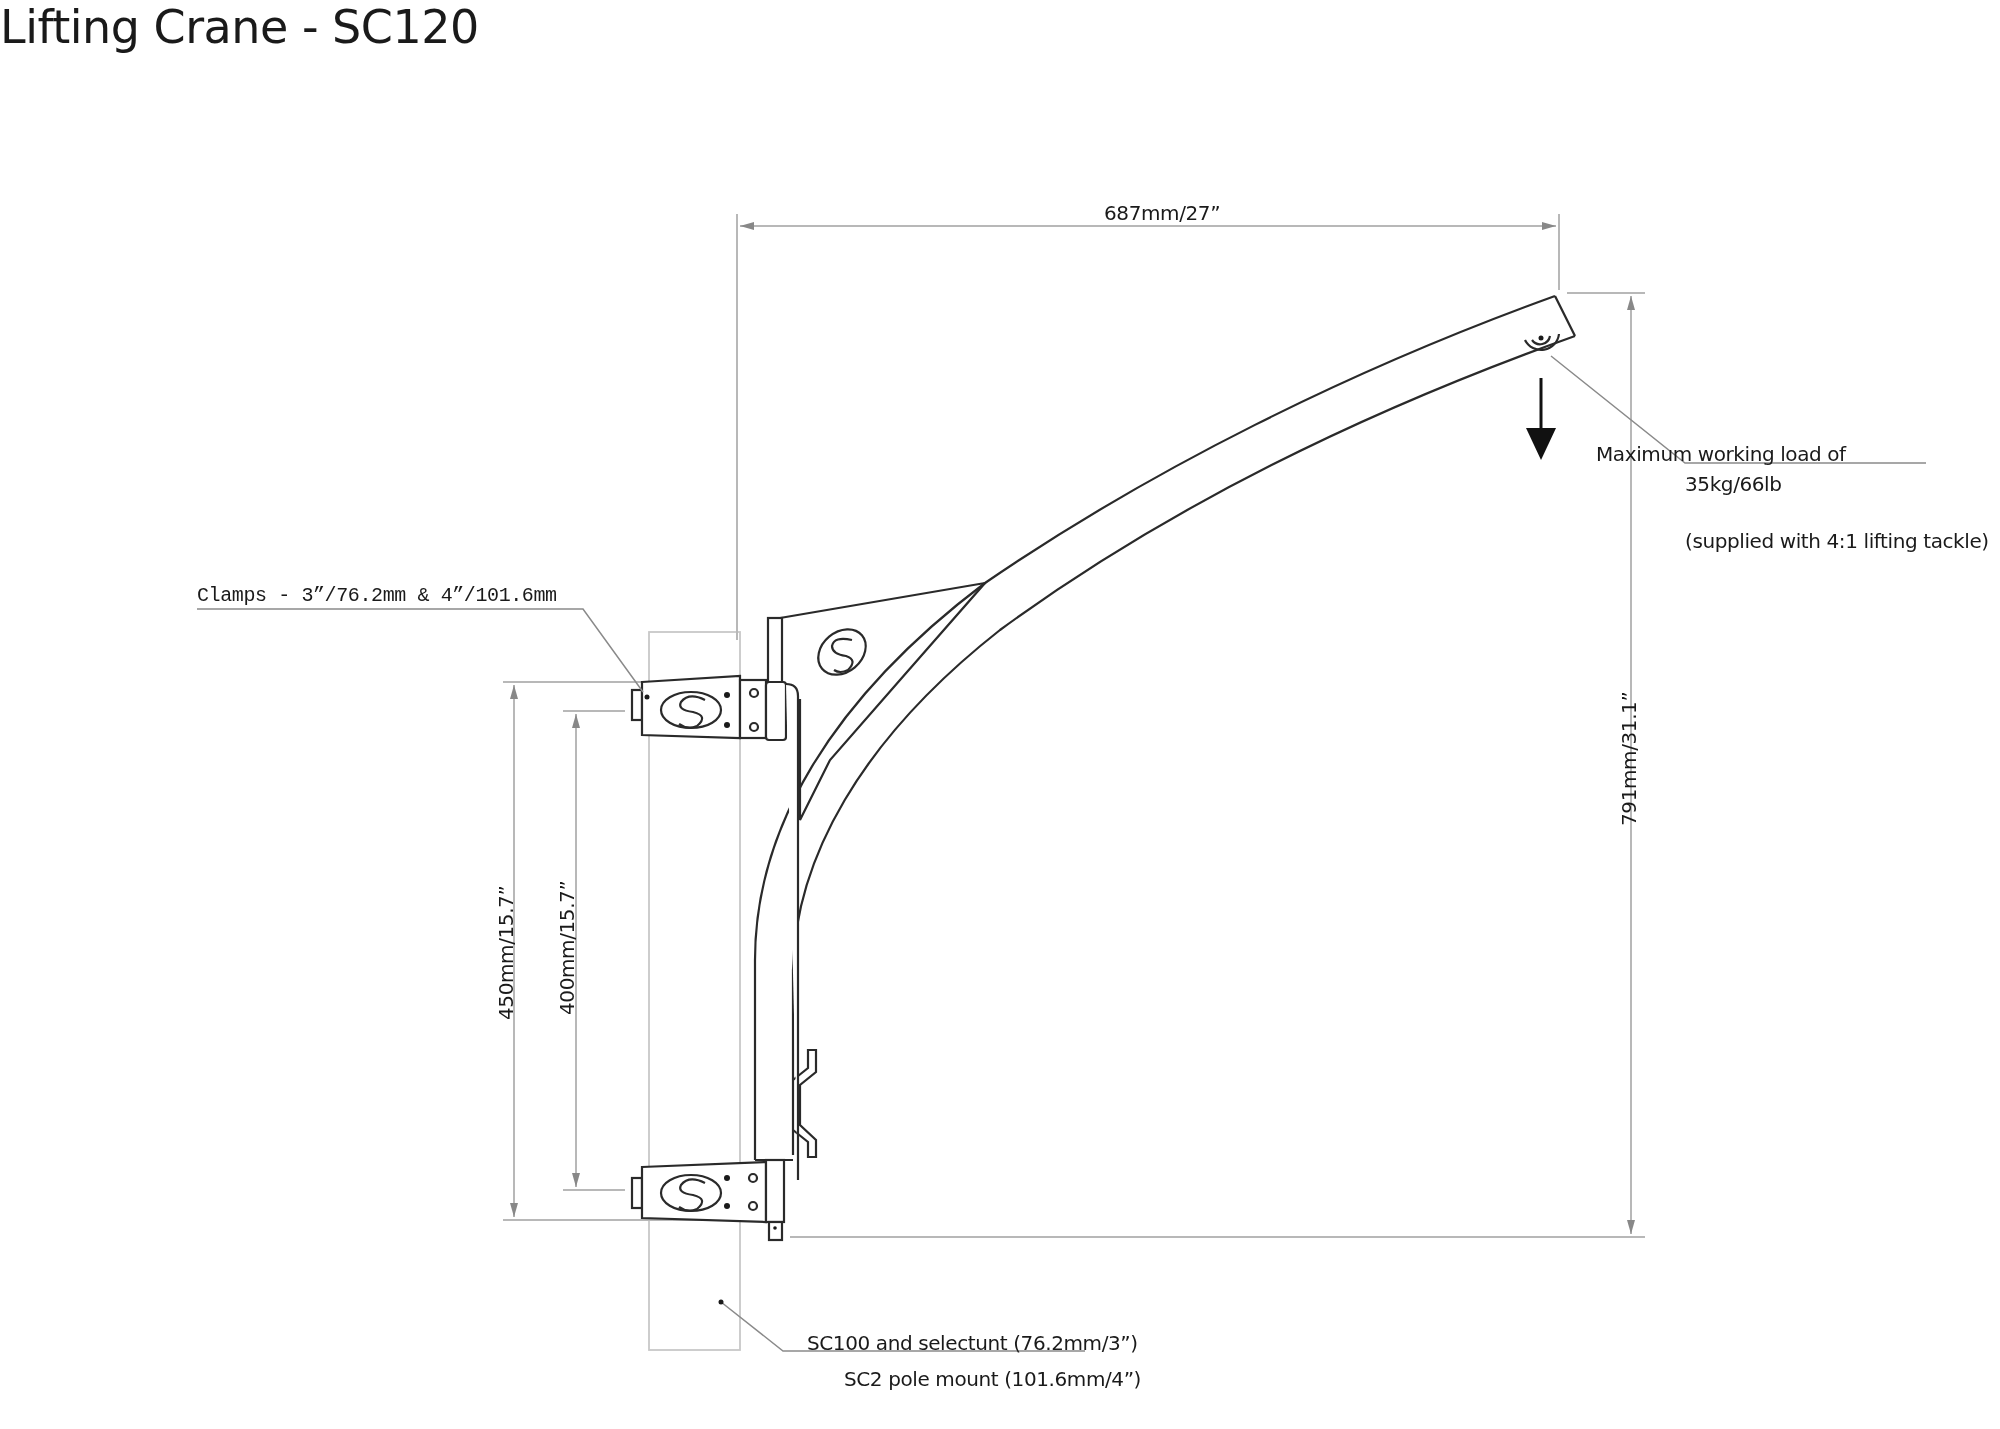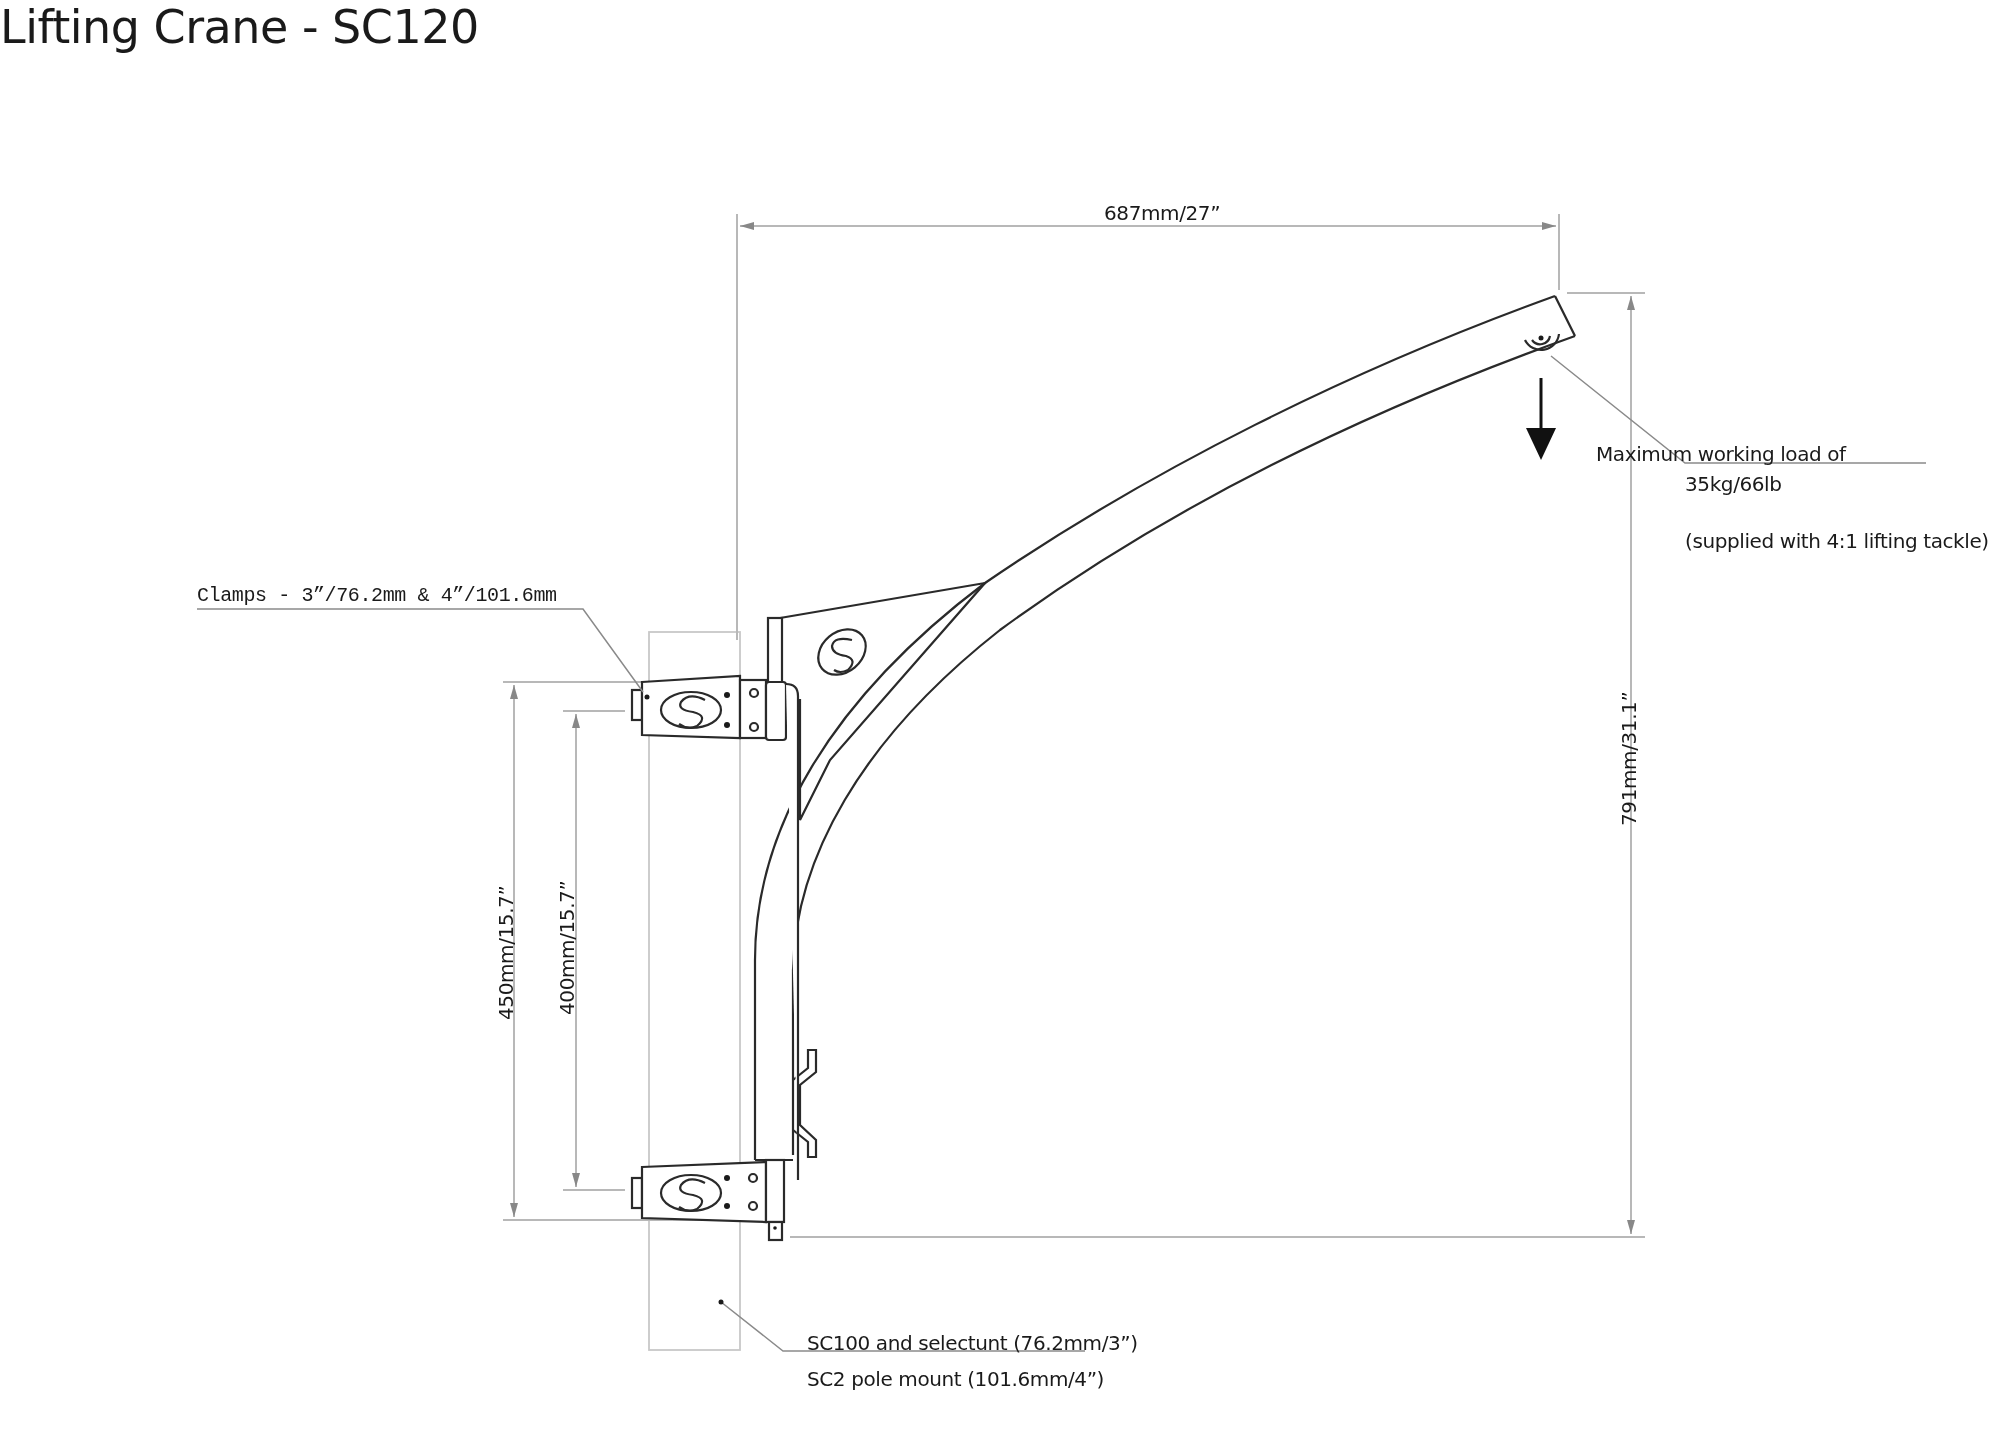--- a/index.html
+++ b/index.html
@@ -137,13 +137,13 @@
 <div class="vlbl" style="left:494px; top:1020px;">450mm/15.7”</div>
 <div class="vlbl" style="left:555px; top:1015px;">400mm/15.7”</div>
 
 <div class="lbl" style="left:197px; top:584px;font-family:Liberation Mono, monospace;">Clamps - 3”/76.2mm &amp; 4”/101.6mm</div>
 
 <div class="lbl" style="left:1596px; top:442px;">Maximum working load of</div>
 <div class="lbl" style="left:1685px; top:472px;">35kg/66lb</div>
 <div class="lbl" style="left:1685px; top:529px;">(supplied with 4:1 lifting tackle)</div>
 
 <div class="lbl" style="left:807px; top:1331px;">SC100 and selectunt (76.2mm/3”)</div>
-<div class="lbl" style="left:807px; top:1367px;">SC2 pole mount   (101.6mm/4”)</div>
+<div class="lbl" style="left:844px; top:1367px;">SC2 pole mount   (101.6mm/4”)</div>
 
 </body></html>

